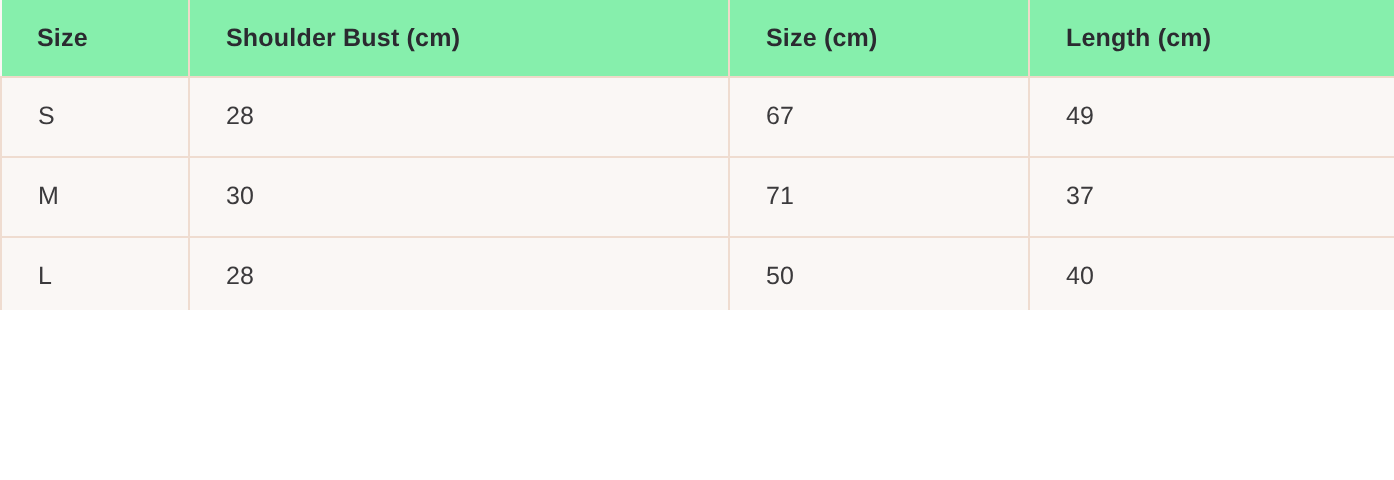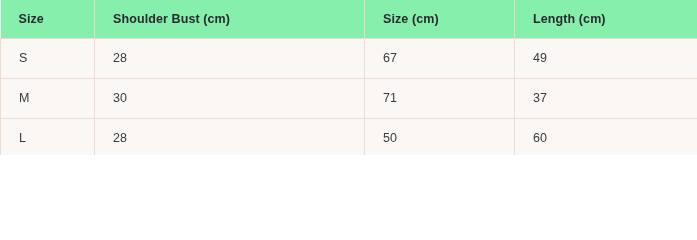--- a/index.html
+++ b/index.html
@@ -102,17 +102,17 @@
       <tr>
         <td>M</td>
         <td>30</td>
         <td>71</td>
         <td>37</td>
       </tr>
       <tr>
         <td>L</td>
         <td>28</td>
         <td>50</td>
-        <td>60</td>
+        <td>40</td>
       </tr>
     </tbody>
   </table>
 </div>
 
 </body></html>

